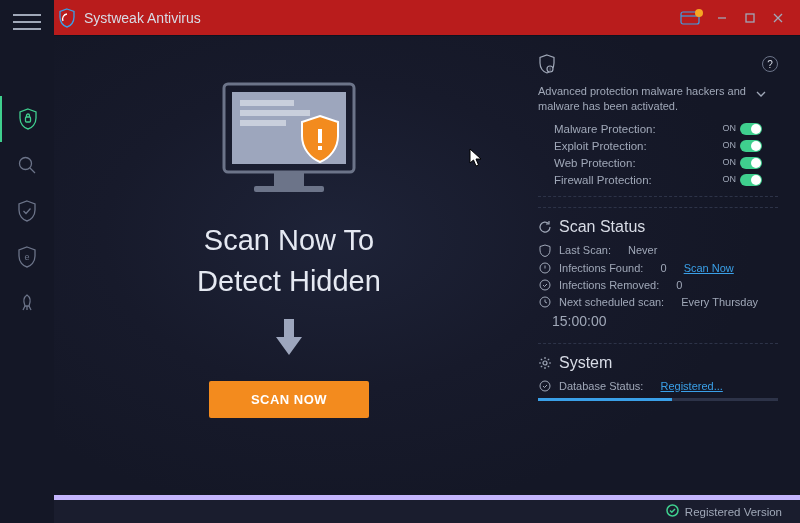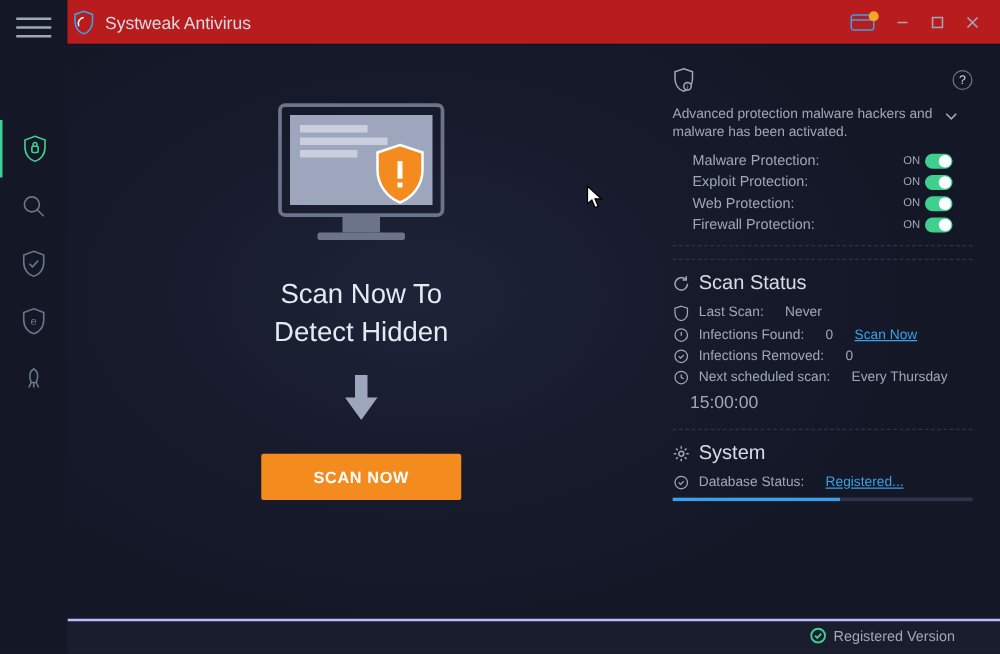--- a/index.html
+++ b/index.html
@@ -13,21 +13,21 @@
 .badge-card svg{display:block}
 .badge-dot{position:absolute;top:-2px;right:-3px;width:8px;height:8px;background:#f6a623;border-radius:50%}
 .sidebar{position:absolute;left:0;top:0;bottom:0;width:54px;background:#141726;display:flex;flex-direction:column;align-items:center;padding-top:8px;z-index:2}
 .hamburger{width:28px;height:28px;display:flex;flex-direction:column;justify-content:center;gap:5px;cursor:pointer;margin-bottom:60px}
 .hamburger span{height:2px;background:#a0a8b8;display:block}
 .nav-item{width:54px;height:46px;display:flex;align-items:center;justify-content:center;cursor:pointer;color:#6c7489}
 .nav-item.active{color:#3fcf8e;border-left:2px solid #3fcf8e}
 .main{position:absolute;left:54px;top:36px;right:0;bottom:28px;display:flex;background:radial-gradient(ellipse 420px 280px at 280px 200px,#1e2338 0%,#171a2b 55%,#141726 100%)}
 .hero{flex:1;display:flex;flex-direction:column;align-items:center;padding-top:40px}
 .monitor{position:relative;width:170px;height:130px}
-.scan-txt{color:#e5e9f2;font-size:22px;text-align:center;line-height:1.4;margin-top:14px;font-weight:400}
+.scan-txt{color:#e5e9f2;font-size:29px;text-align:center;line-height:1.4;margin-top:14px;font-weight:400}
 .arrow-down{margin-top:18px}
 .scan-btn{margin-top:22px;background:#f38b1e;color:#fff;border:none;padding:11px 42px;font-size:13px;font-weight:600;letter-spacing:.5px;cursor:pointer;border-radius:2px}
 .panel{width:276px;padding:18px 22px 8px 14px;font-size:11.5px}
 .panel-head{display:flex;align-items:center;gap:8px;color:#d8dce6;font-size:14.5px;margin-bottom:10px}
 .panel-head .info{margin-left:auto;width:16px;height:16px;border:1px solid #6c7489;border-radius:50%;display:flex;align-items:center;justify-content:center;font-size:10px;cursor:pointer}
 .adv{font-size:11px;line-height:1.4;margin-bottom:8px;max-width:210px;position:relative}
 .adv .chev{position:absolute;right:-18px;top:2px;cursor:pointer}
 .prot-row{display:flex;align-items:center;justify-content:space-between;margin:5px 16px}
 .toggle{display:flex;align-items:flex-start;gap:4px}
 .toggle .lbl{font-size:9px;color:#a0a8b8}
@@ -37,21 +37,21 @@
 .det-row{font-size:11px;margin-bottom:8px}
 .det-row .num{color:#f38b1e}
 .section-head{display:flex;align-items:center;gap:7px;color:#d8dce6;font-size:16px;margin:10px 0 8px}
 .stat-row{display:flex;gap:7px;font-size:11px;margin:5px 0;color:#a0a8b8}
 .stat-row .ico{width:14px;display:flex;justify-content:center}
 .link{color:#3aa0e8;text-decoration:underline;cursor:pointer}
 .sched-time{margin-left:14px;font-size:14px;color:#a0a8b8}
 .sys-sep{border-top:1px dashed #2d3348;margin:14px 0 8px}
 .progress{height:3px;background:#2d3348;margin-top:6px;position:relative;overflow:hidden}
 .progress .bar{height:100%;width:56%;background:#3aa0e8}
-.footer{position:absolute;left:54px;right:0;bottom:0;height:28px;border-top:2px solid #c4b5fd;display:flex;align-items:center;justify-content:flex-end;padding-right:36px;font-size:11.5px;color:#a0a8b8}
+.footer{position:absolute;left:54px;right:0;bottom:0;height:28px;border-top:5px solid #c4b5fd;display:flex;align-items:center;justify-content:flex-end;padding-right:18px;font-size:11.5px;color:#a0a8b8}
 .footer .chk{color:#3fcf8e;margin-right:6px}
 .cursor{position:absolute;left:469px;top:148px;z-index:50;pointer-events:none}
 </style>
 </head>
 <body>
 
 <div class="sidebar">
   <div class="hamburger">
       <span></span>
       <span></span>

